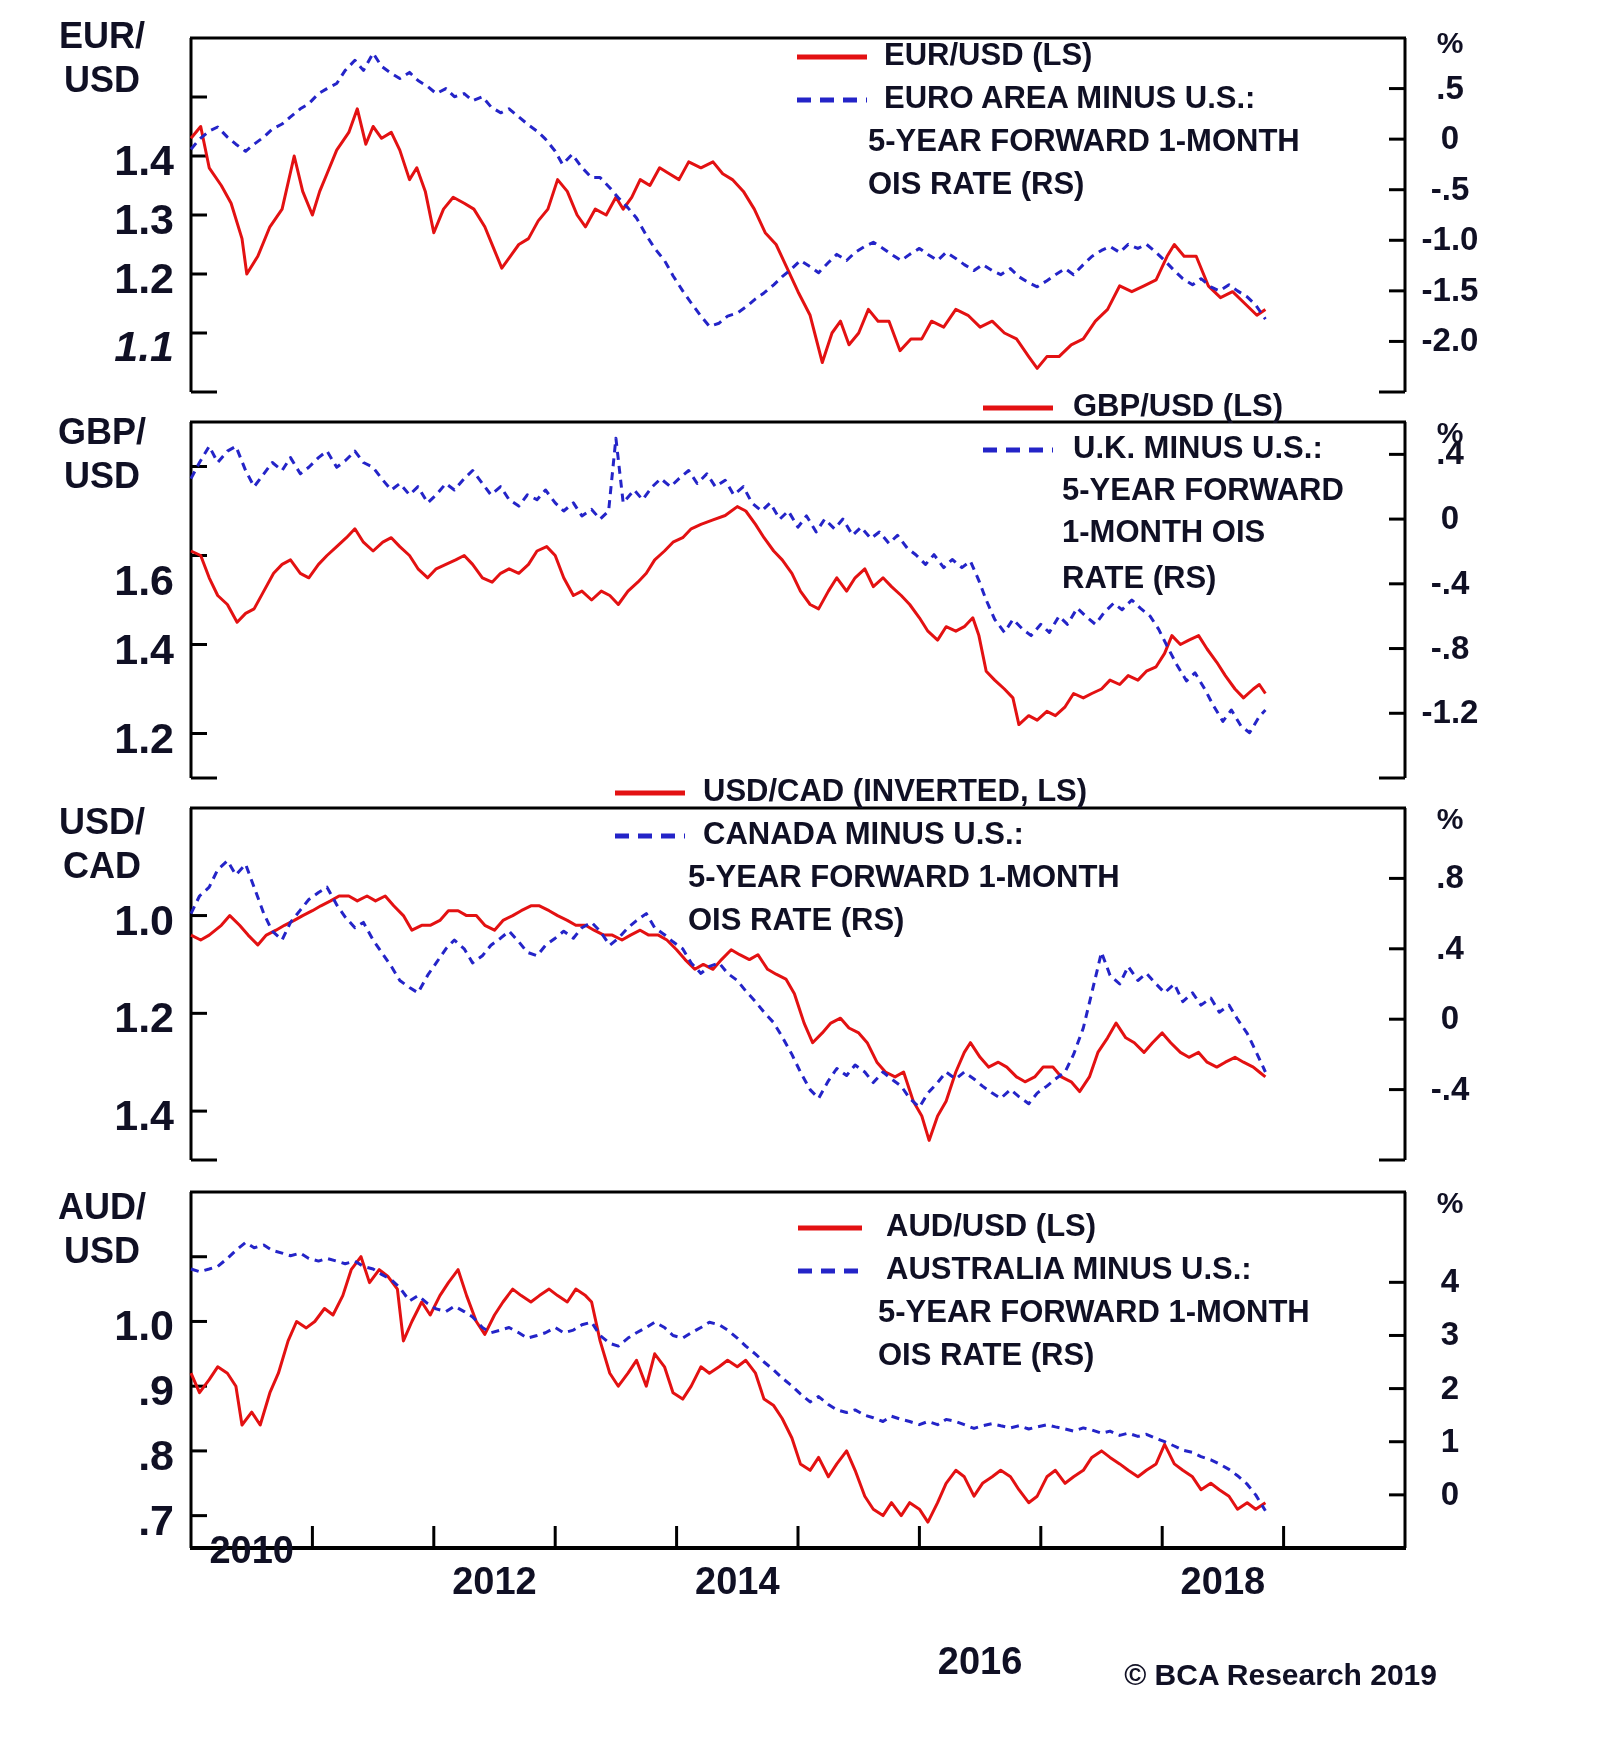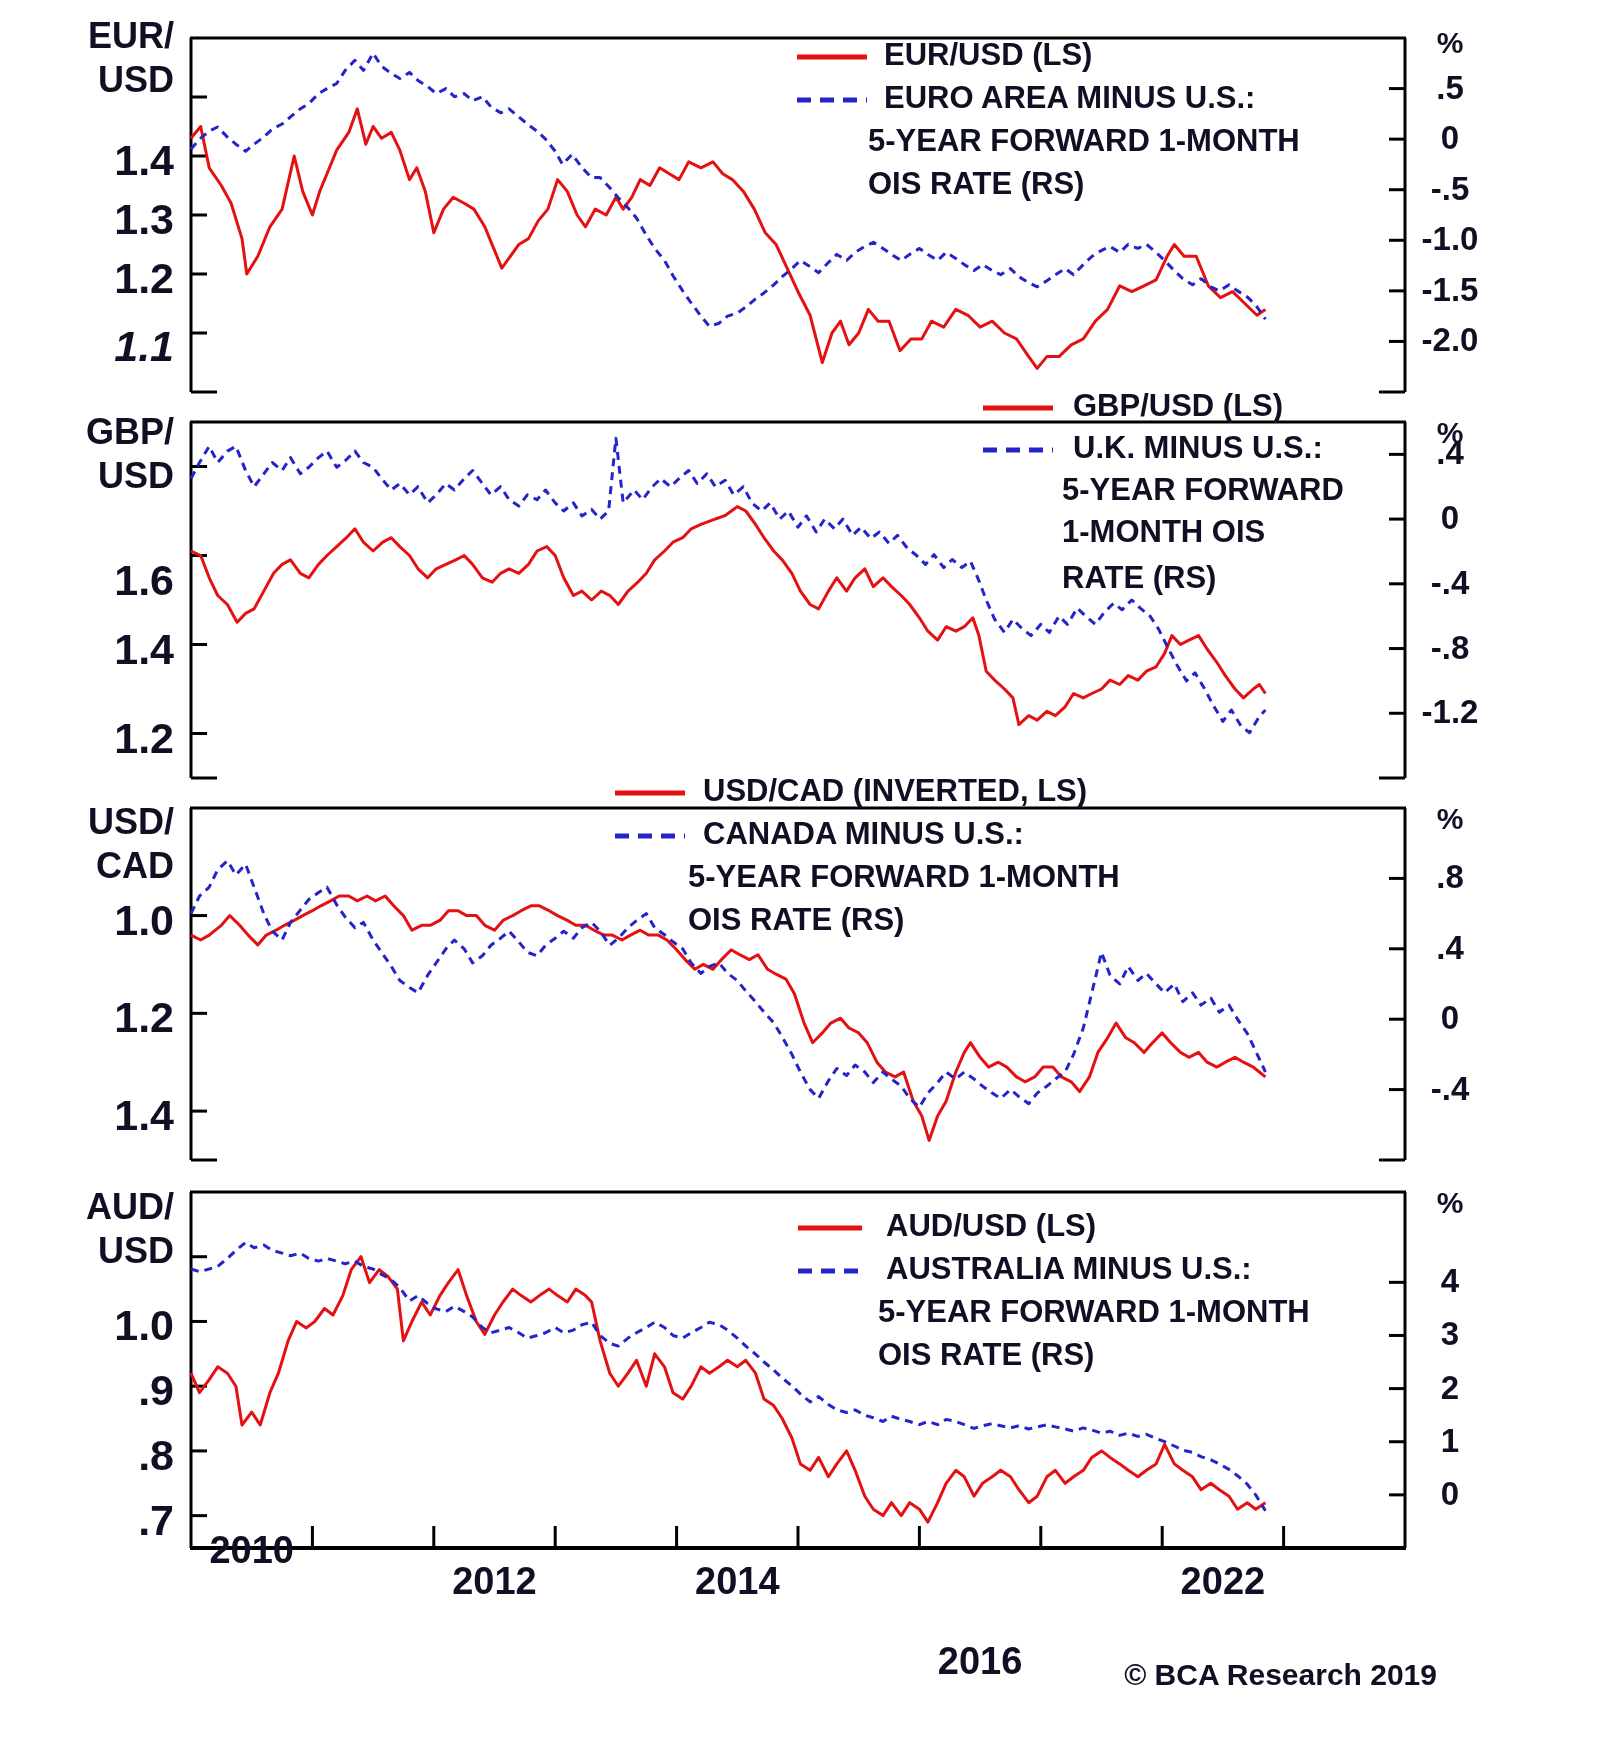--- a/index.html
+++ b/index.html
@@ -3,21 +3,21 @@
 <meta charset="utf-8">
 <style>
   html,body{margin:0;padding:0;background:#ffffff;}
   #stage{position:relative;width:1600px;height:1758px;background:#ffffff;overflow:hidden;
          font-family:"Liberation Sans", sans-serif;}
   #chart-svg{position:absolute;left:0;top:0;}
   .lbl{position:absolute;font-weight:bold;color:#101024;white-space:nowrap;}
   .tickL{width:144px;left:30px;text-align:right;font-size:43px;}
   .tickR{width:84px;left:1408px;text-align:center;font-size:33px;}
   .pct{width:84px;left:1408px;text-align:center;font-size:30px;}
-  .cur{width:144px;left:30px;text-align:right;font-size:36px;line-height:44px;}
+  .cur{width:144px;left:30px;text-align:center;font-size:36px;line-height:44px;}
   .year{width:160px;text-align:center;font-size:38px;}
   .legend{font-size:31px;}
   .copy{left:1037px;width:400px;text-align:right;font-size:30px;top:1658px;}
 </style>
 </head>
 <body>
 
 <div id="stage">
   <svg id="chart-svg" width="1600" height="1758" viewBox="0 0 1600 1758">
       <line x1="190" y1="38" x2="1406" y2="38" stroke="#000000" stroke-width="3"></line>
@@ -163,16 +163,16 @@
       <div class="lbl cur" style="top: 1229px;">USD</div>
       <div class="lbl pct" style="top: 1186px;">%</div>
       <div class="lbl legend" style="left: 886px; top: 1208px;">AUD/USD (LS)</div>
       <div class="lbl legend" style="left: 886px; top: 1251px;">AUSTRALIA MINUS U.S.:</div>
       <div class="lbl legend" style="left: 878px; top: 1294px;">5-YEAR FORWARD 1-MONTH</div>
       <div class="lbl legend" style="left: 878px; top: 1337px;">OIS RATE (RS)</div>
       <div class="lbl year" style="left: 171.7px; top: 1529px;">2010</div>
       <div class="lbl year" style="left: 414.5px; top: 1560px;">2012</div>
       <div class="lbl year" style="left: 657.3px; top: 1560px;">2014</div>
       <div class="lbl year" style="left: 900.1px; top: 1640px;">2016</div>
-      <div class="lbl year" style="left: 1142.9px; top: 1560px;">2022</div>
+      <div class="lbl year" style="left: 1142.9px; top: 1560px;">2018</div>
     </div>
   <div class="lbl copy">© BCA Research 2019</div>
 </div>
 
 </body></html>

